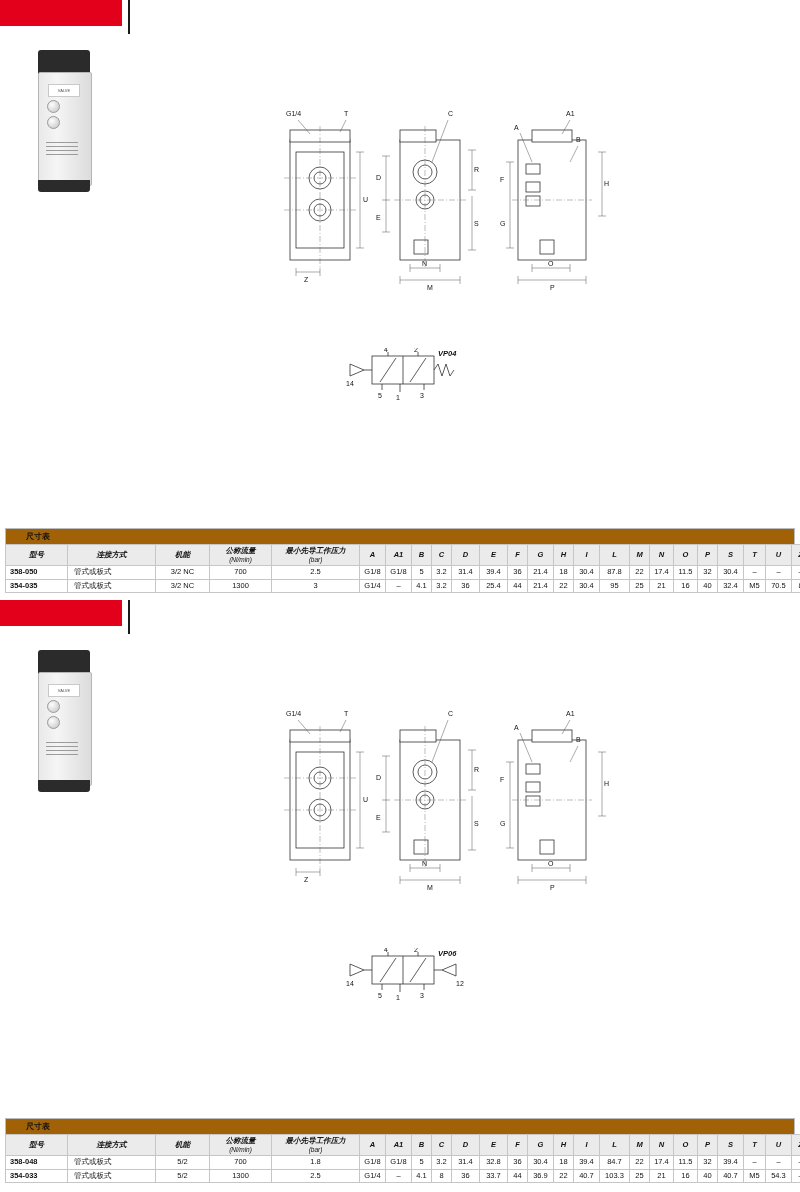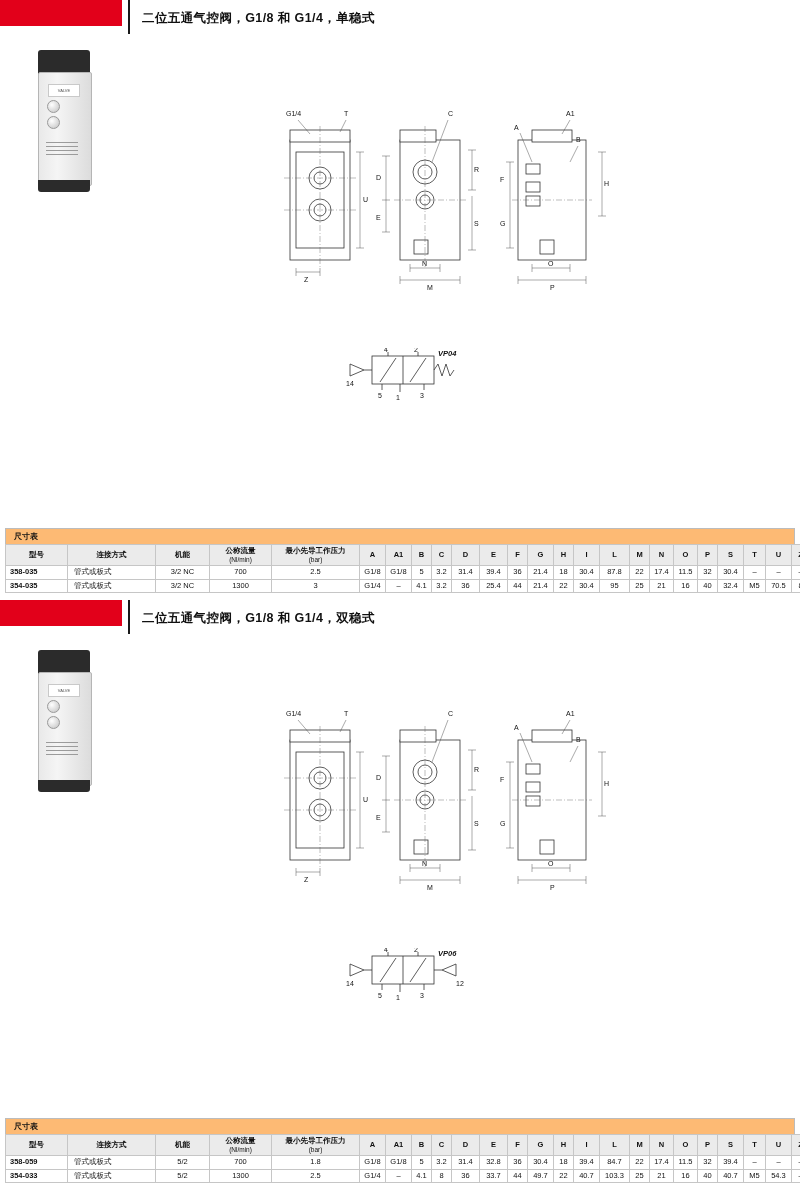--- a/index.html
+++ b/index.html
@@ -58,46 +58,45 @@
   .ln{stroke:#333;stroke-width:.8;fill:none;}
   .lnf{stroke:#333;stroke-width:.8;fill:#fff;}
   .dim{stroke:#444;stroke-width:.45;fill:none;}
   .cl{stroke:#555;stroke-width:.4;stroke-dasharray:6 2 1 2;fill:none;}
   .txt{font-family:"Liberation Sans",sans-serif;font-size:7px;fill:#111;}
   .txti{font-family:"Liberation Sans",sans-serif;font-size:7.5px;fill:#111;font-style:italic;font-weight:bold;}
 
   
   .tbl-wrap{position:absolute;width:790px;left:5px;}
   .tbl-title{
-    background:#fdba74;border:1px solid #bcbcbc;border-bottom:none;
-    font-size:8px;font-weight:bold;padding:2px 8px;color:#111;
+    background:#a16207;border:1px solid #bcbcbc;border-bottom:none;
+    font-size:8px;font-weight:bold;padding:2px 20px;color:#111;
   }
   table.dims{
     border-collapse:collapse;width:790px;table-layout:fixed;
     font-size:7.5px;
   }
   table.dims th,table.dims td{
     border:1px solid #c6c6c6;padding:2px 1px;text-align:center;color:#111;
     line-height:1.15;
   }
-  table.dims thead th{background:#ebebeb;font-weight:bold;font-size:7.5px;}
+  table.dims thead th{background:#ebebeb;font-weight:bold;font-size:7.5px;font-style:italic;}
   table.dims tbody td{background:#fff;}
   table.dims tbody td.model{font-weight:bold;text-align:left;padding-left:4px;}
   table.dims tbody td.conn{text-align:left;padding-left:6px;}
   .sub{display:block;font-size:6.5px;font-weight:normal;}
 </style>
 </head>
 <body>
 
 <div class="section">
 
   <div class="sec-header" style="position:absolute;left:0;top:0;width:800px;">
     <div class="red-block"></div>
     <div class="hdr-divider"></div>
-    <div class="hdr-title">二位五通气控阀，G1/8 和 G1/4，单稳式</div>
   </div>
 
   <div class="photo" style="left:38px;top:50px;width:60px;height:145px;">
     <div class="cap"></div>
     <div class="body"></div>
     <div class="label">VALVE</div>
     <div class="knob" style="left:9px;top:50px;"></div>
     <div class="knob" style="left:9px;top:66px;"></div>
     <div class="stripe" style="top:92px;"></div>
     <div class="stripe" style="top:96px;"></div>
@@ -303,21 +302,21 @@
           <th>O</th>
           <th>P</th>
           <th>S</th>
           <th>T</th>
           <th>U</th>
           <th>Z</th>
         </tr>
       </thead>
       <tbody>
         <tr>
-          <td class="model">358-035</td>
+          <td class="model">358-050</td>
           <td class="conn">管式或板式</td>
           <td>3/2 NC</td>
           <td>700</td>
           <td>2.5</td>
           <td>G1/8</td>
           <td>G1/8</td>
           <td>5</td>
           <td>3.2</td>
           <td>31.4</td>
           <td>39.4</td>
@@ -364,21 +363,20 @@
       </tbody>
     </table>
   </div>
 </div>
 
 <div class="section">
 
   <div class="sec-header" style="position:absolute;left:0;top:600px;width:800px;">
     <div class="red-block"></div>
     <div class="hdr-divider"></div>
-    <div class="hdr-title">二位五通气控阀，G1/8 和 G1/4，双稳式</div>
   </div>
 
   <div class="photo" style="left:38px;top:650px;width:60px;height:145px;">
     <div class="cap"></div>
     <div class="body"></div>
     <div class="label">VALVE</div>
     <div class="knob" style="left:9px;top:50px;"></div>
     <div class="knob" style="left:9px;top:66px;"></div>
     <div class="stripe" style="top:92px;"></div>
     <div class="stripe" style="top:96px;"></div>
@@ -562,21 +560,21 @@
           <th>O</th>
           <th>P</th>
           <th>S</th>
           <th>T</th>
           <th>U</th>
           <th>Z</th>
         </tr>
       </thead>
       <tbody>
         <tr>
-          <td class="model">358-059</td>
+          <td class="model">358-048</td>
           <td class="conn">管式或板式</td>
           <td>5/2</td>
           <td>700</td>
           <td>1.8</td>
           <td>G1/8</td>
           <td>G1/8</td>
           <td>5</td>
           <td>3.2</td>
           <td>31.4</td>
           <td>32.8</td>
@@ -600,21 +598,21 @@
           <td>5/2</td>
           <td>1300</td>
           <td>2.5</td>
           <td>G1/4</td>
           <td>–</td>
           <td>4.1</td>
           <td>8</td>
           <td>36</td>
           <td>33.7</td>
           <td>44</td>
-          <td>49.7</td>
+          <td>36.9</td>
           <td>22</td>
           <td>40.7</td>
           <td>103.3</td>
           <td>25</td>
           <td>21</td>
           <td>16</td>
           <td>40</td>
           <td>40.7</td>
           <td>M5</td>
           <td>54.3</td>

